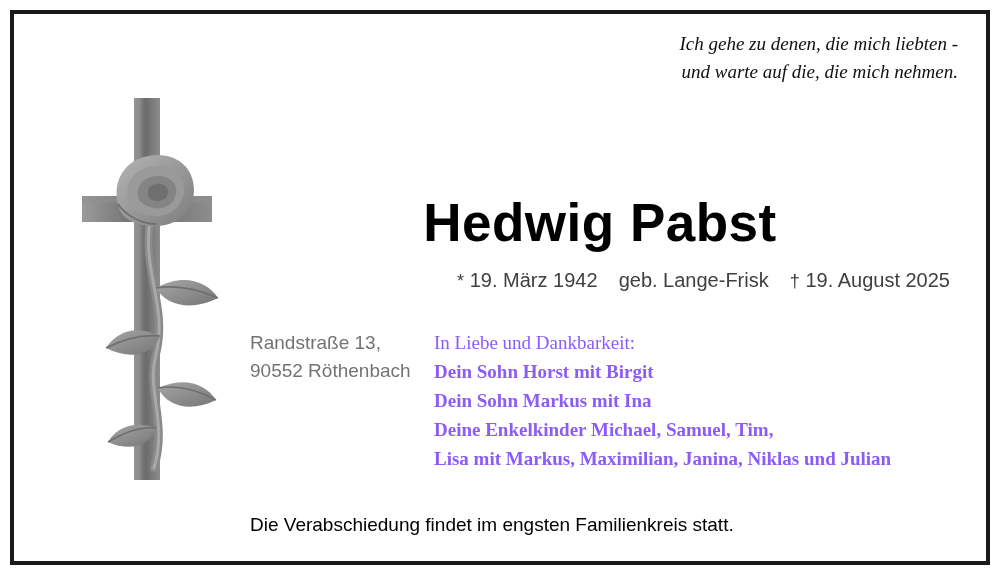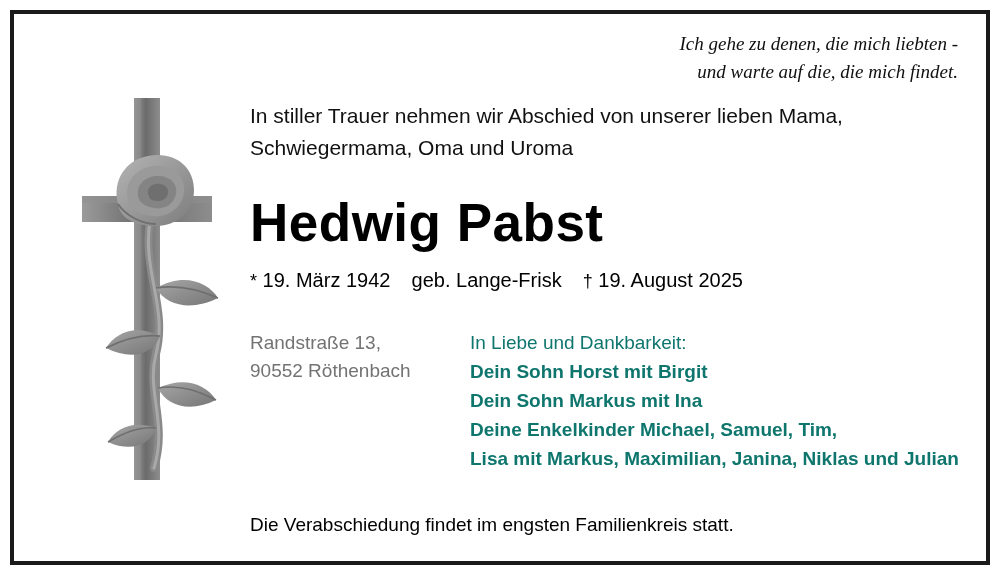--- a/index.html
+++ b/index.html
@@ -66,53 +66,55 @@
     width: 700px;
     font-size: 21px;
     line-height: 1.5;
     color: #111111;
   }
   .name {
     position: absolute;
     left: 236px;
     top: 178px;
     width: 700px;
+    text-align: center;
     font-size: 53px;
     font-weight: bold;
     letter-spacing: 0.5px;
     color: #000000;
   }
   .dates {
     position: absolute;
     left: 236px;
     top: 255px;
     width: 700px;
-    text-align: left;
+    text-align: right;
     font-size: 20px;
-    color: #000000;
+    color: #404040;
   }
   .dates .sep { display: inline-block; width: 10px; }
   .dates .star, .dates .cross { font-size: 18px; }
 
   .address {
     position: absolute;
     left: 236px;
     top: 315px;
     font-size: 19px;
     line-height: 1.45;
     color: #737373;
   }
 
   .family {
     position: absolute;
-    left: 456px;
+    left: 420px;
     top: 315px;
     font-size: 19px;
     line-height: 1.52;
-    color: #0f766e;
+    color: #8b5cf6;
+    font-family: Liberation Serif, serif;
   }
   .family .lead { font-weight: normal; }
   .family .member { font-weight: bold; }
 
   .footer {
     position: absolute;
     left: 236px;
     top: 500px;
     font-size: 19px;
     color: #000000;
@@ -121,21 +123,21 @@
 </head>
 <body>
 
 <div class="page">
   <div class="border-frame"></div>
 
   <div class="inner">
 
     <div class="motto">
       <div>Ich gehe zu denen, die mich liebten -</div>
-      <div>und warte auf die, die mich findet.</div>
+      <div>und warte auf die, die mich nehmen.</div>
     </div>
 
     <div class="emblem">
       <svg width="190" height="400" viewBox="0 0 190 400" xmlns="http://www.w3.org/2000/svg" aria-hidden="true">
         <defs>
           <linearGradient id="gCross" x1="0" y1="0" x2="1" y2="0">
             <stop offset="0%" stop-color="#9b9b9b"></stop>
             <stop offset="45%" stop-color="#6b6b6b"></stop>
             <stop offset="100%" stop-color="#8d8d8d"></stop>
           </linearGradient>
@@ -171,24 +173,20 @@
         <g>
           <path d="M46 112 C 40 88, 54 68, 76 64 C 102 59, 122 74, 122 98 C 122 122, 102 136, 78 134 C 58 132, 48 124, 46 112 Z" fill="url(#gPetal)"></path>
           <path d="M56 108 C 52 90, 64 76, 82 74 C 100 72, 114 84, 112 100 C 110 116, 96 126, 80 124 C 66 122, 58 118, 56 108 Z" fill="#9a9a9a"></path>
           <path d="M66 104 C 64 92, 74 84, 86 84 C 98 84, 106 92, 104 102 C 102 112, 92 118, 82 116 C 72 114, 67 110, 66 104 Z" fill="#848484"></path>
           <path d="M76 102 C 75 95, 81 91, 88 92 C 95 93, 98 99, 95 104 C 92 110, 83 110, 78 107 Z" fill="#6f6f6f"></path>
           <path d="M46 112 C 54 124, 70 132, 84 132" fill="none" stroke="#6f6f6f" stroke-width="1.8"></path>
         </g>
       </svg>
     </div>
 
-    <div class="intro">
-      <div>In stiller Trauer nehmen wir Abschied von unserer lieben Mama,</div>
-      <div>Schwiegermama, Oma und Uroma</div>
-    </div>
 
     <div class="name">Hedwig Pabst</div>
 
     <div class="dates">
       <span class="star">*</span>
       <span>19. März 1942</span>
       <span class="sep"></span>
       <span>geb. Lange-Frisk</span>
       <span class="sep"></span>
       <span class="cross">†</span>

